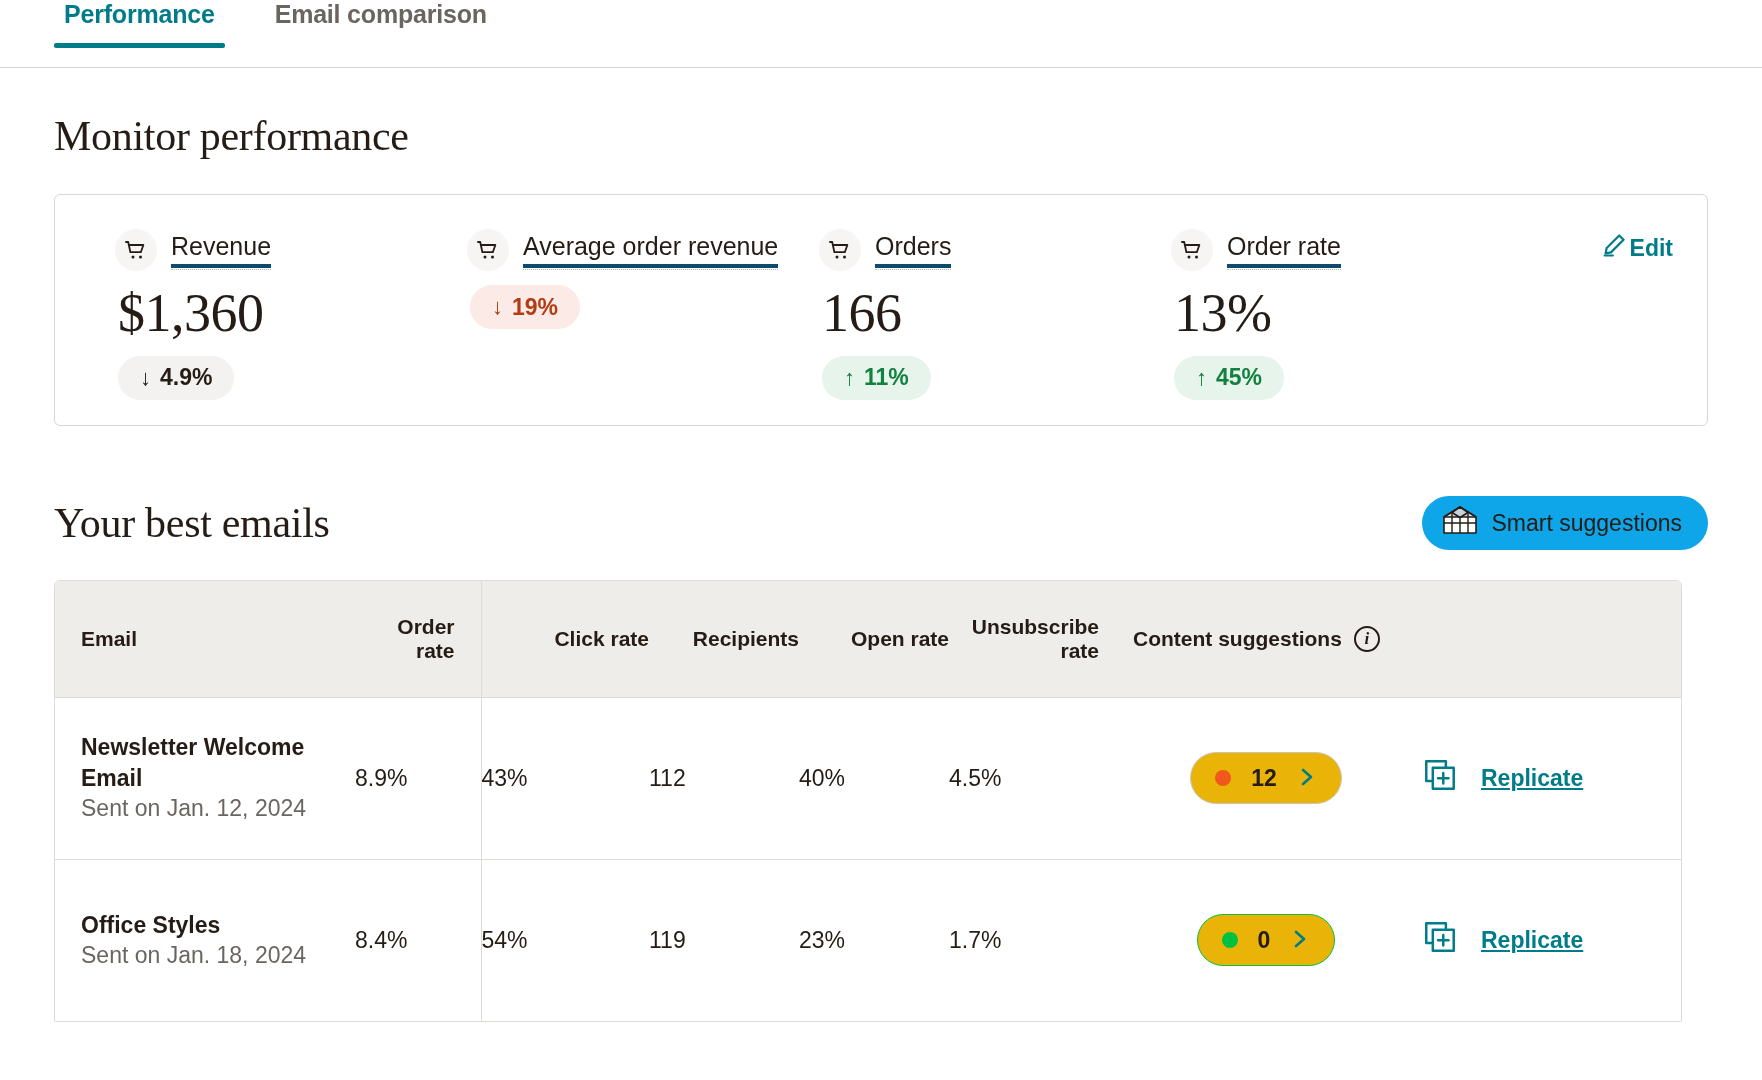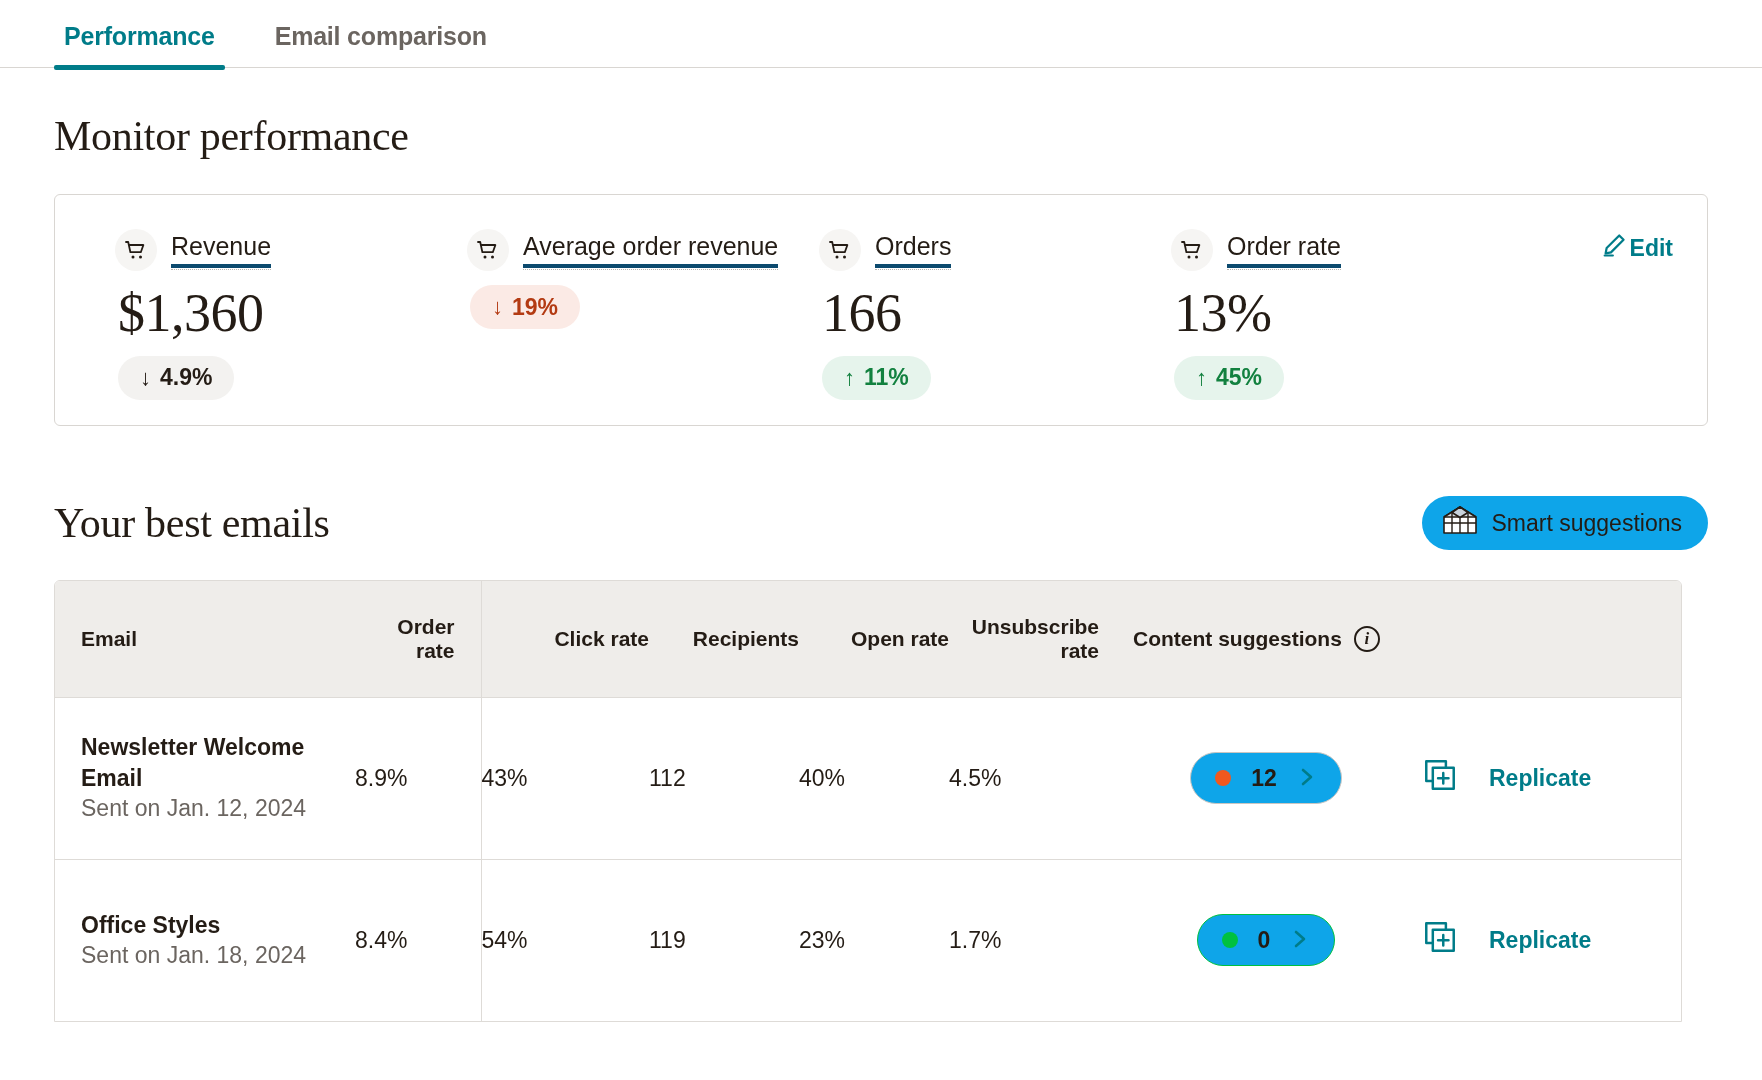--- a/index.html
+++ b/index.html
@@ -9,21 +9,21 @@
     background: #ffffff;
     font-family: "Liberation Sans", sans-serif;
     color: #241c15;
     overflow: hidden;
   }
   .page { width: 1762px; height: 1080px; position: relative; }
 
   
   .tabbar {
     display: flex;
-    align-items: flex-end;
+    align-items: flex-start;
     gap: 40px;
     padding: 0 54px;
     height: 68px;
     border-bottom: 1px solid #d9d6d2;
   }
   .tab {
     font-size: 25px;
     font-weight: bold;
     color: #6b6560;
     padding: 0 10px 16px 10px;
@@ -203,42 +203,43 @@
   td.col-content { text-align: center; padding-left: 34px; }
 
   .sugg-pill {
     display: inline-flex;
     align-items: center;
     gap: 20px;
     border: 1px solid #c9c6c2;
     border-radius: 26px;
     height: 52px;
     padding: 0 24px;
-    background: #0ea5e9;
+    background: #eab308;
     cursor: pointer;
     min-width: 136px;
     justify-content: center;
     font-family: inherit;
   }
   .sugg-pill.green { border-color: #00c140; }
   .dot { width: 16px; height: 16px; border-radius: 50%; flex: 0 0 auto; }
   .sugg-count { font-size: 23px; font-weight: bold; color: #241c15; }
   .chev { color: #007c89; }
 
   .replicate {
     display: inline-flex;
     align-items: center;
-    gap: 32px;
+    gap: 24px;
     color: #007c89;
     font-size: 23px;
     font-weight: bold;
     cursor: pointer;
     background: none; border: none;
     font-family: inherit;
     padding: 0;
+    text-decoration: underline;
   }
   td.col-rep { text-align: left; padding-left: 24px; }
 
   
   col.w-email   { width: 300px; }
   col.w-order   { width: 126px; }
   col.w-click   { width: 168px; }
   col.w-recip   { width: 150px; }
   col.w-open    { width: 150px; }
   col.w-unsub   { width: 150px; }

